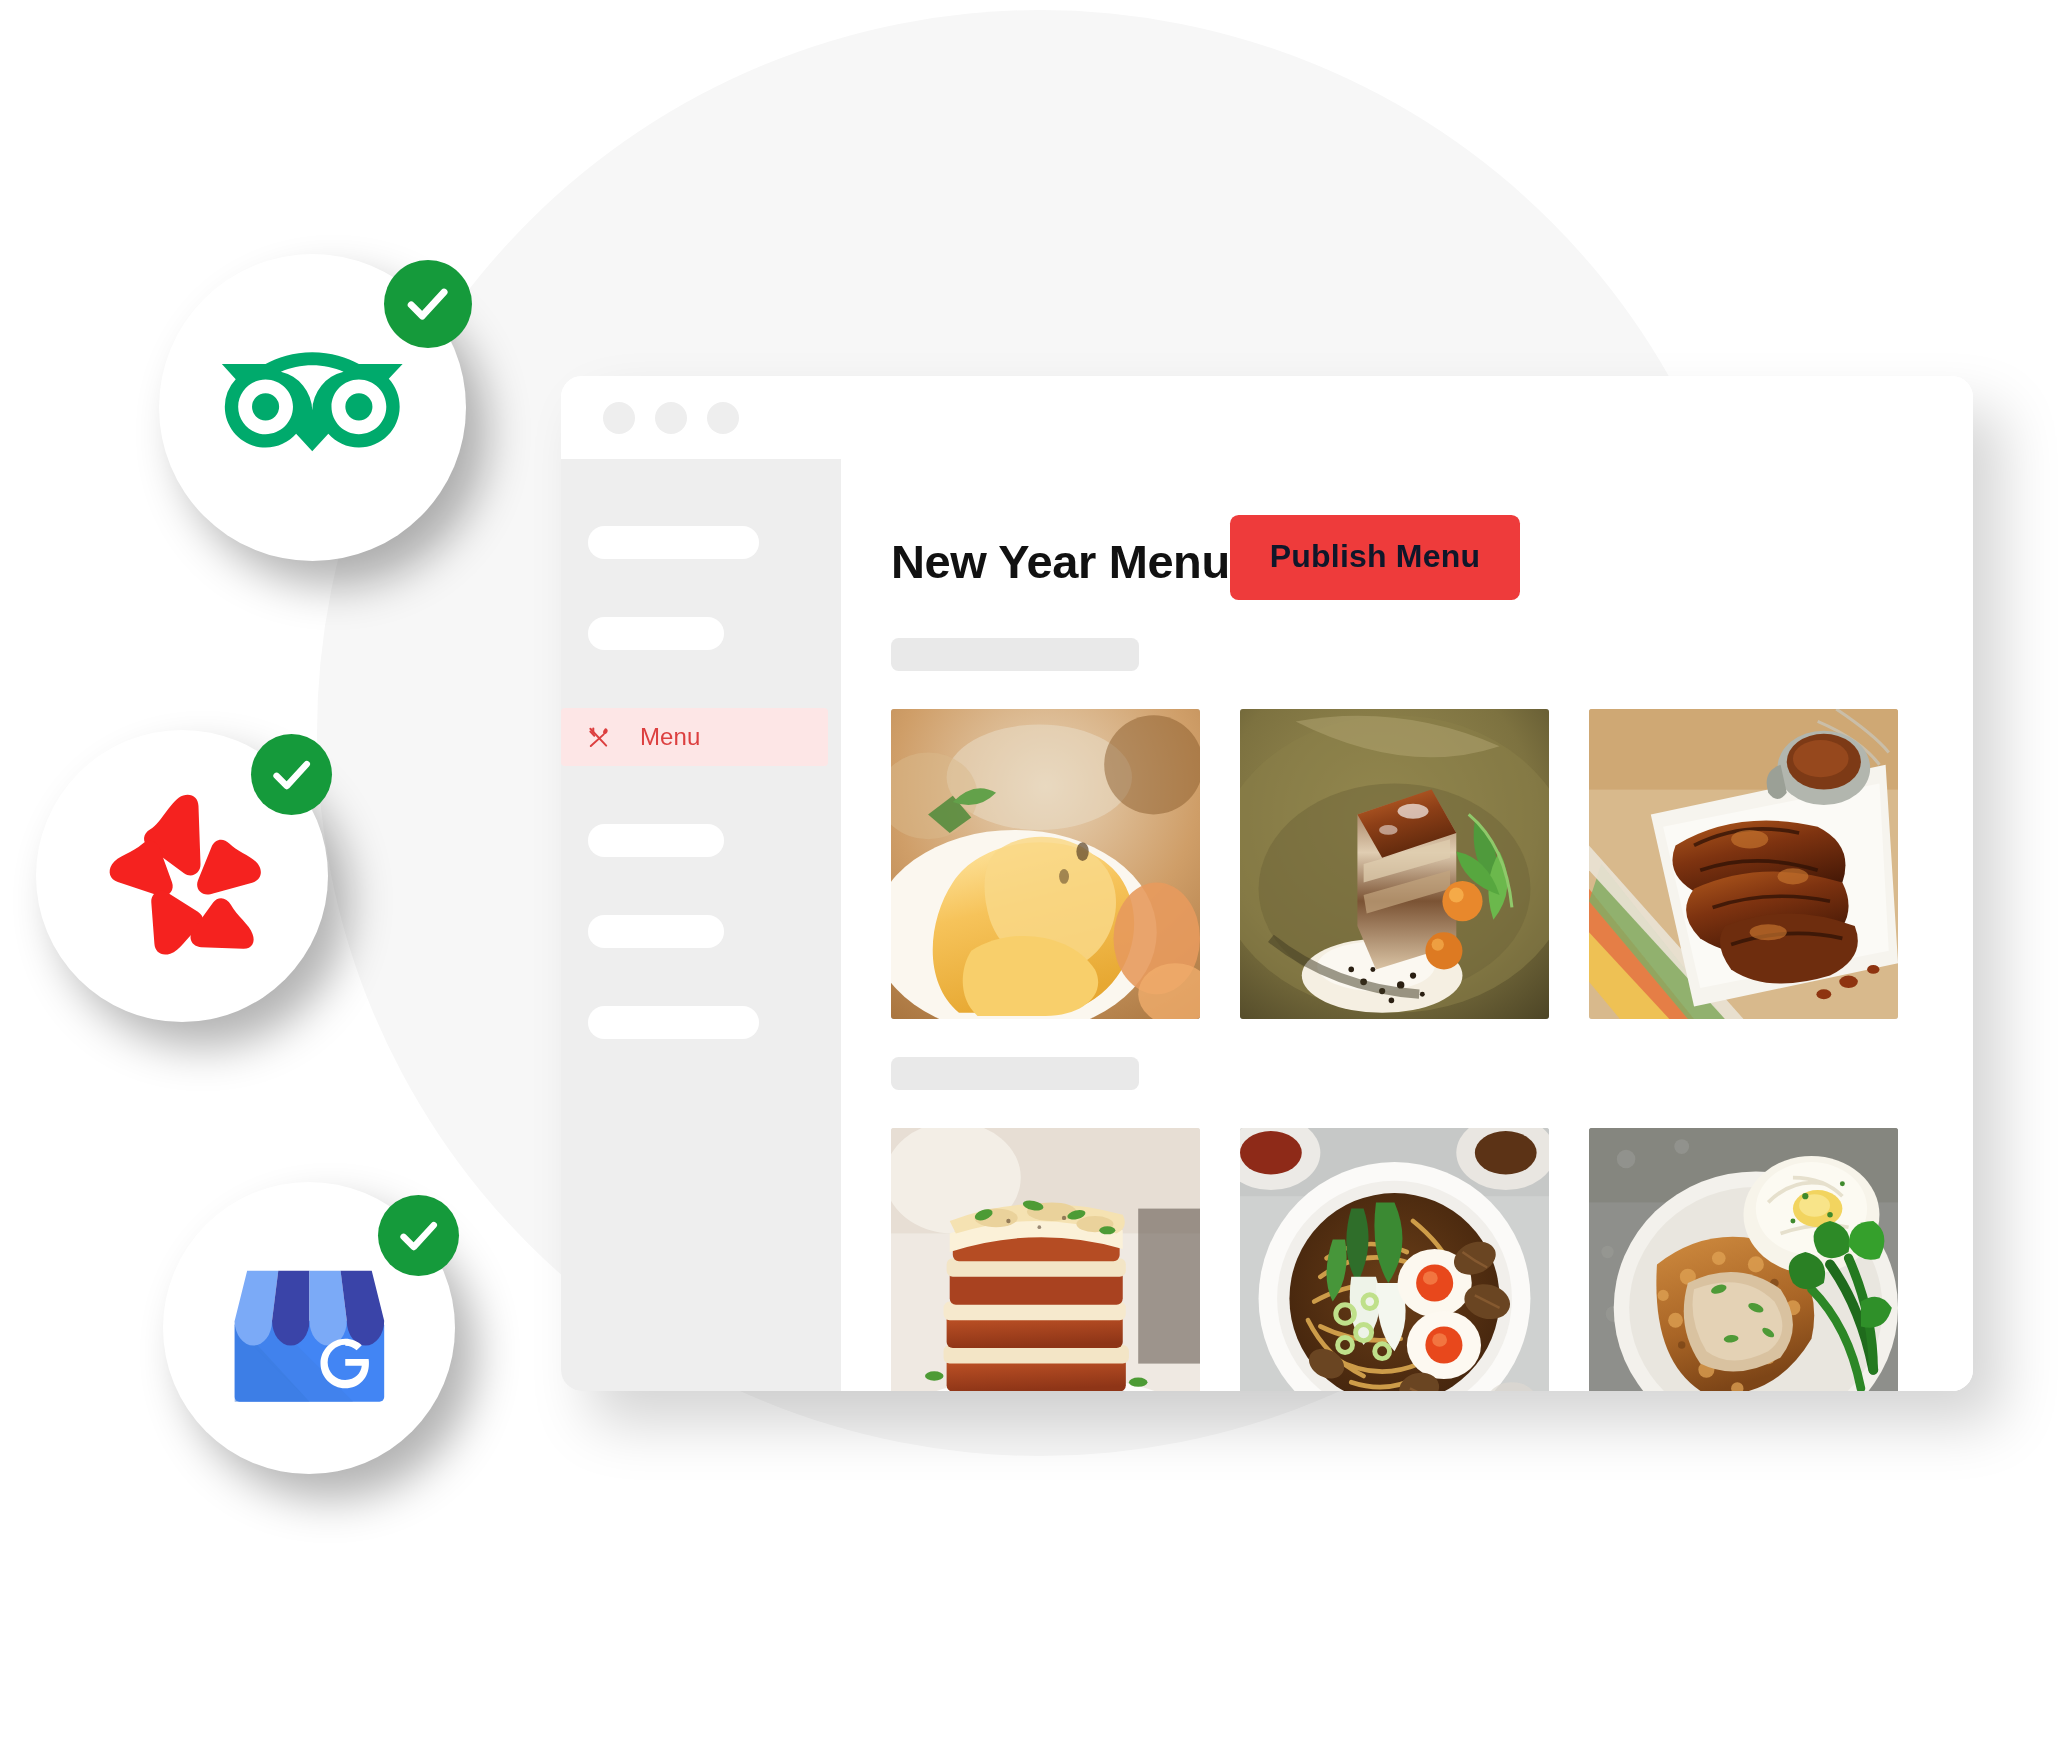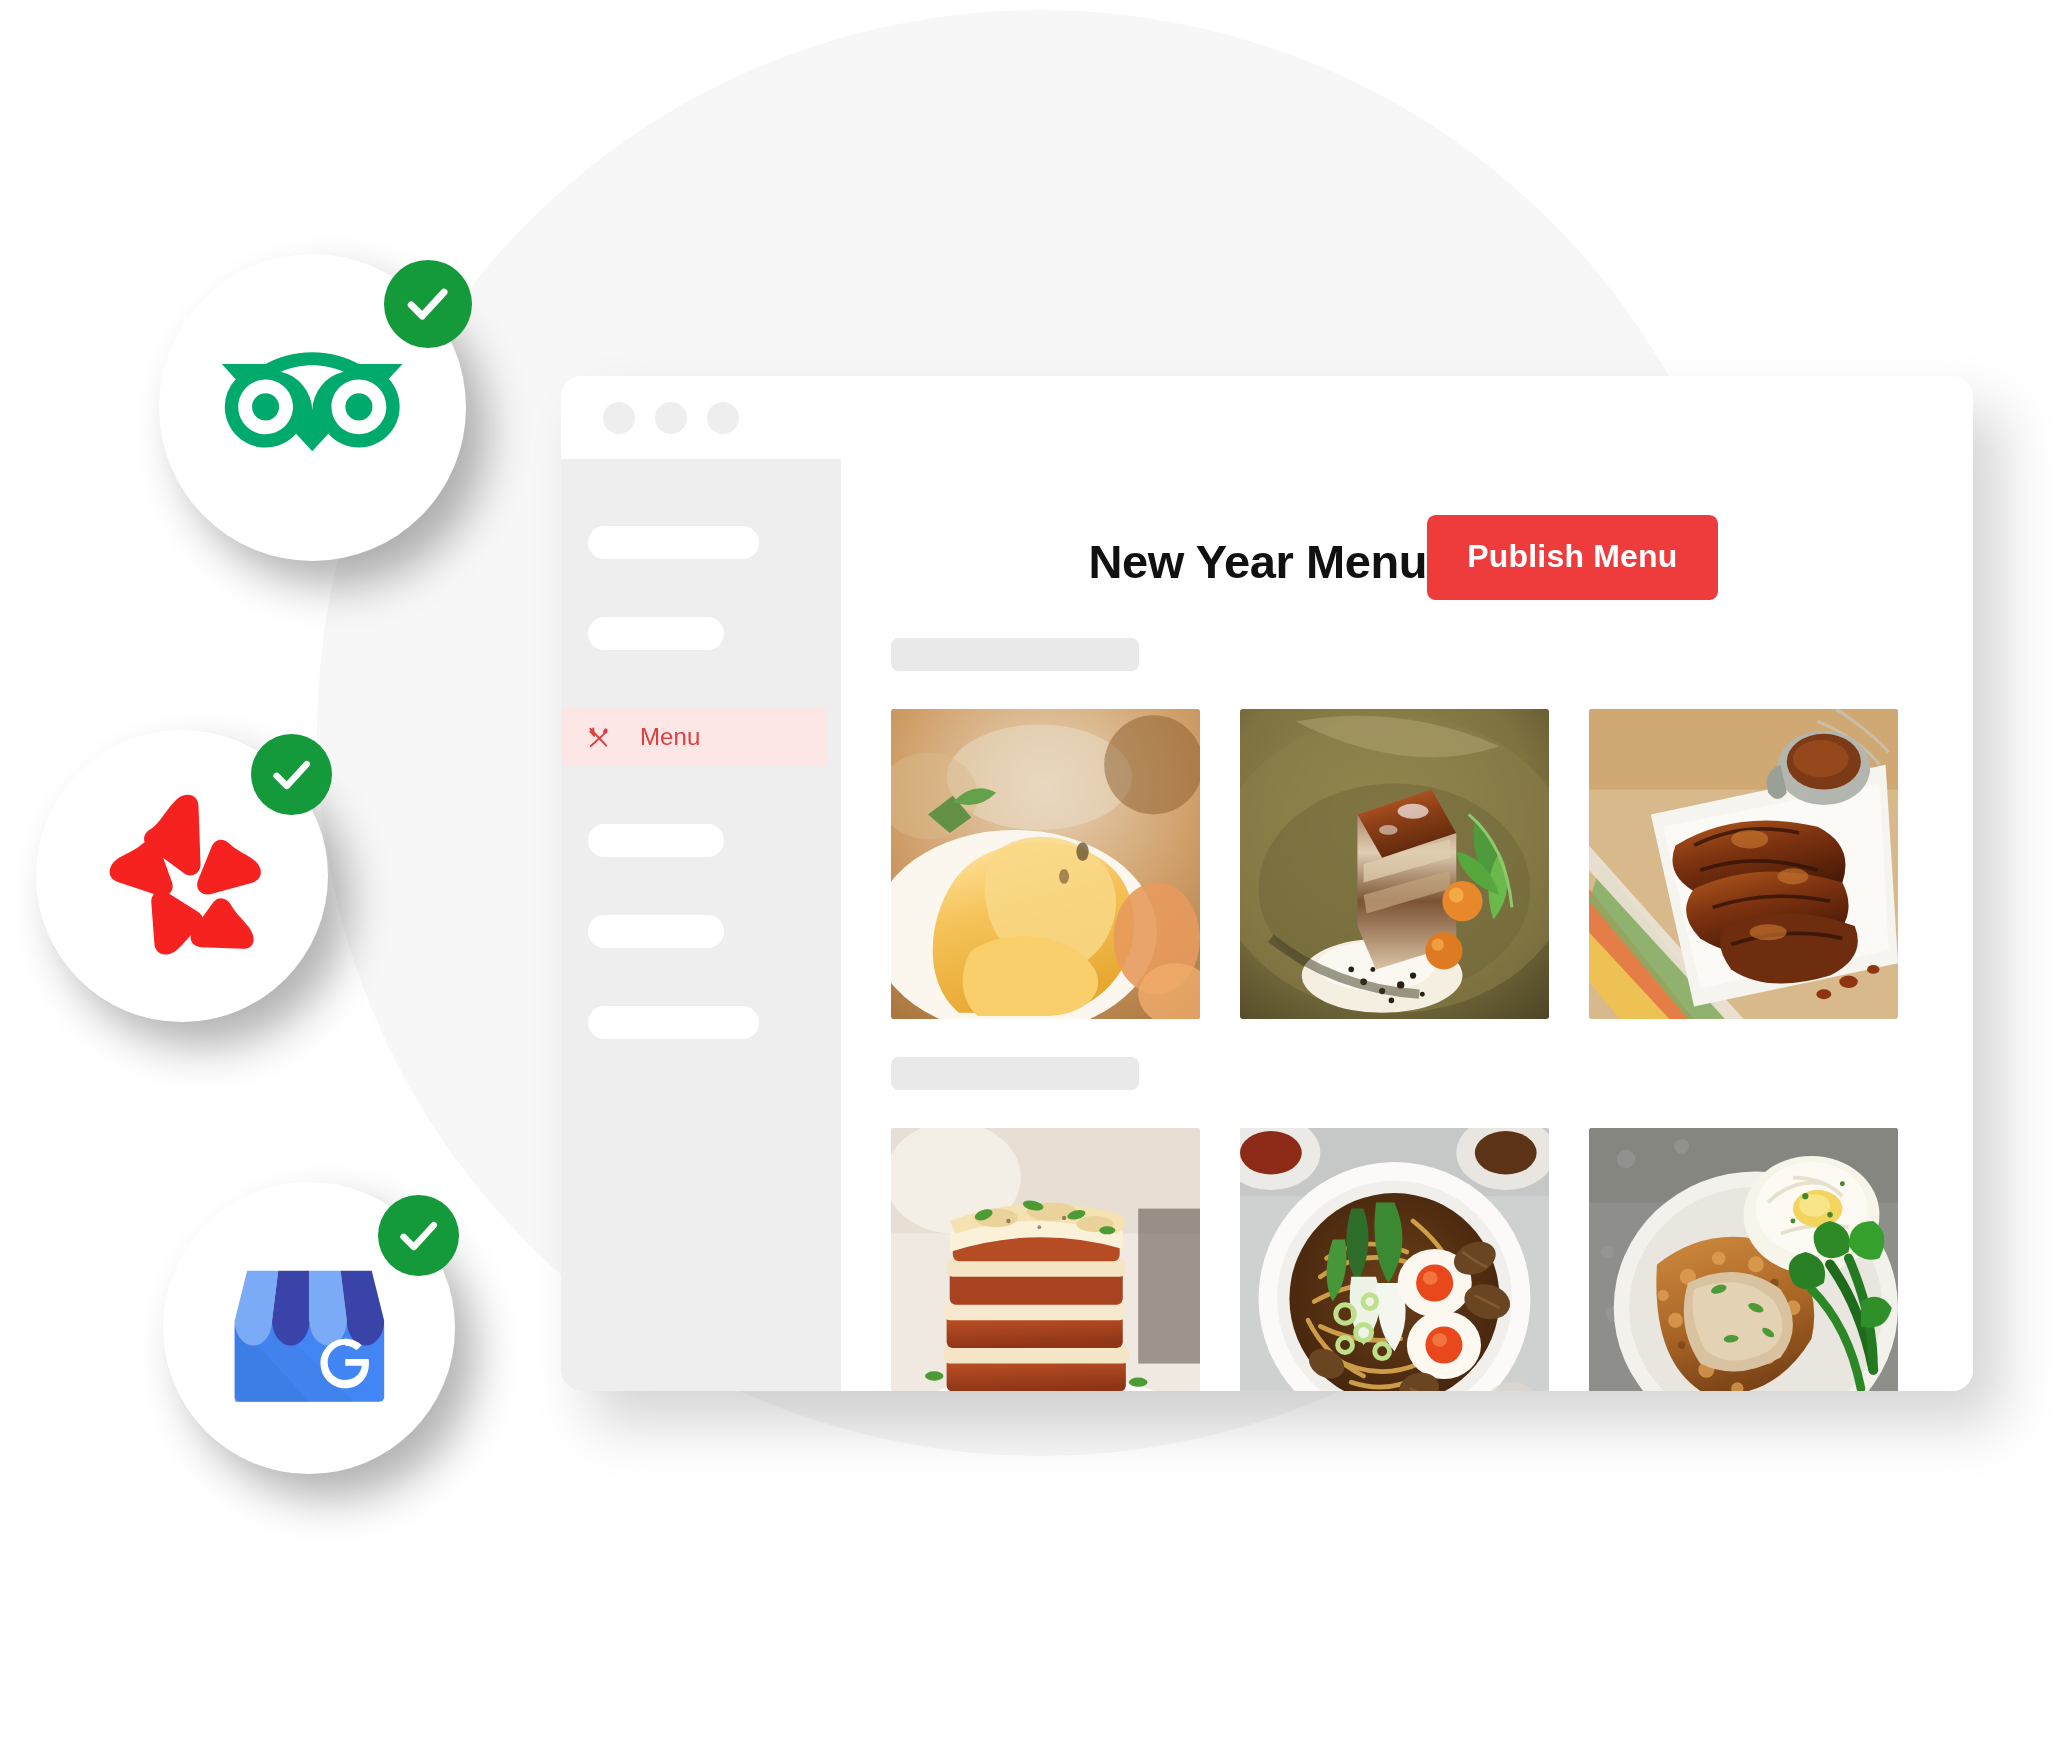--- a/index.html
+++ b/index.html
@@ -99,32 +99,32 @@
   .main {
     flex: 1;
     background: #ffffff;
     padding: 56px 58px 0 50px;
     position: relative;
   }
 
   .main-head {
     display: flex;
     align-items: flex-start;
-    justify-content: center;
+    justify-content: flex-start;
   }
   .page-title {
     font-size: 47px;
     font-weight: bold;
     color: #111111;
     letter-spacing: -0.4px;
     margin-top: 19px;
   }
   .publish-btn {
     background: #ee3b3b;
-    color: #ffffff;
+    color: #0f172a;
     border: none;
     border-radius: 8.6px;
     font-size: 32px;
     font-weight: bold;
     font-family: "Liberation Sans", sans-serif;
     padding: 23px 40px 25px;
     cursor: pointer;
     white-space: nowrap;
     letter-spacing: 0.2px;
   }

